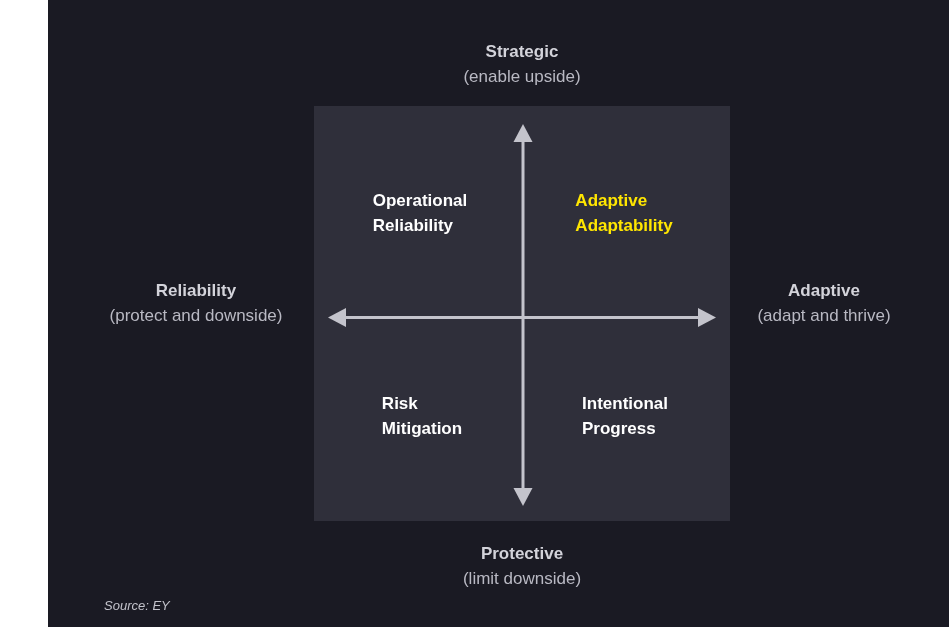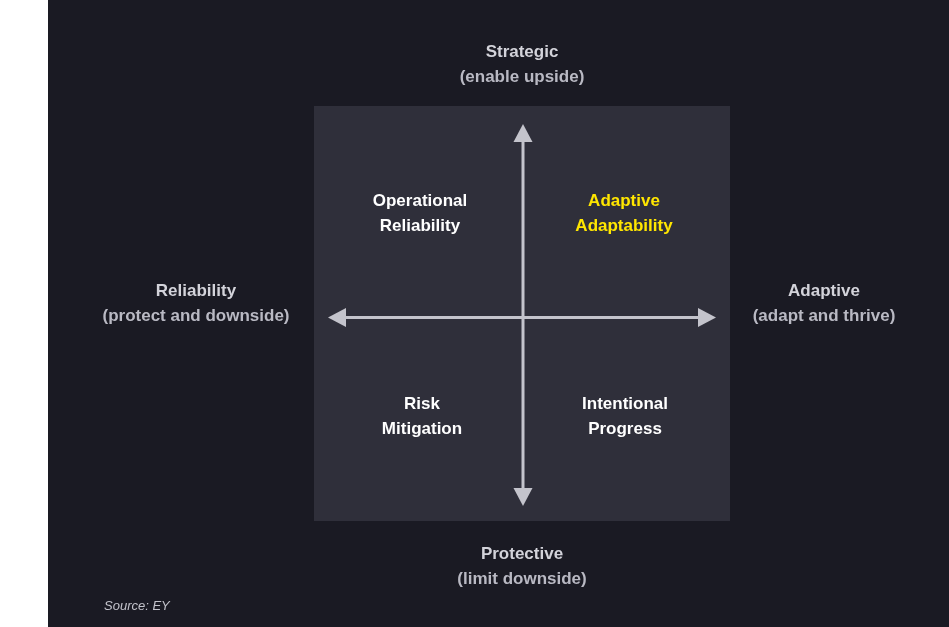--- a/index.html
+++ b/index.html
@@ -33,31 +33,31 @@
     line-height: 25px;
     white-space: nowrap;
   }
   .axis-title {
     font-size: 17px;
     font-weight: bold;
     color: #d3d3da;
   }
   .axis-sub {
     font-size: 17px;
-    font-weight: 700;
+    font-weight: 400;
     color: #b9b9c3;
   }
   .axis-top    { left: 474px; top: 39px;  transform: translateX(-50%); }
   .axis-bottom { left: 474px; top: 541px; transform: translateX(-50%); }
   .axis-left   { left: 148px; top: 278px; transform: translateX(-50%); }
   .axis-right  { left: 776px; top: 278px; transform: translateX(-50%); }
   .quad-label {
     position: absolute;
     transform: translate(-50%, -50%);
-    text-align: center;
+    text-align: left;
     font-size: 17px;
     font-weight: bold;
     line-height: 25px;
     color: #ffffff;
     white-space: nowrap;
   }
   .quad-tl { left: 372px; top: 213px; }
   .quad-tr { left: 576px; top: 213px; }
   .quad-bl { left: 374px; top: 416px; }
   .quad-br { left: 577px; top: 416px; }

